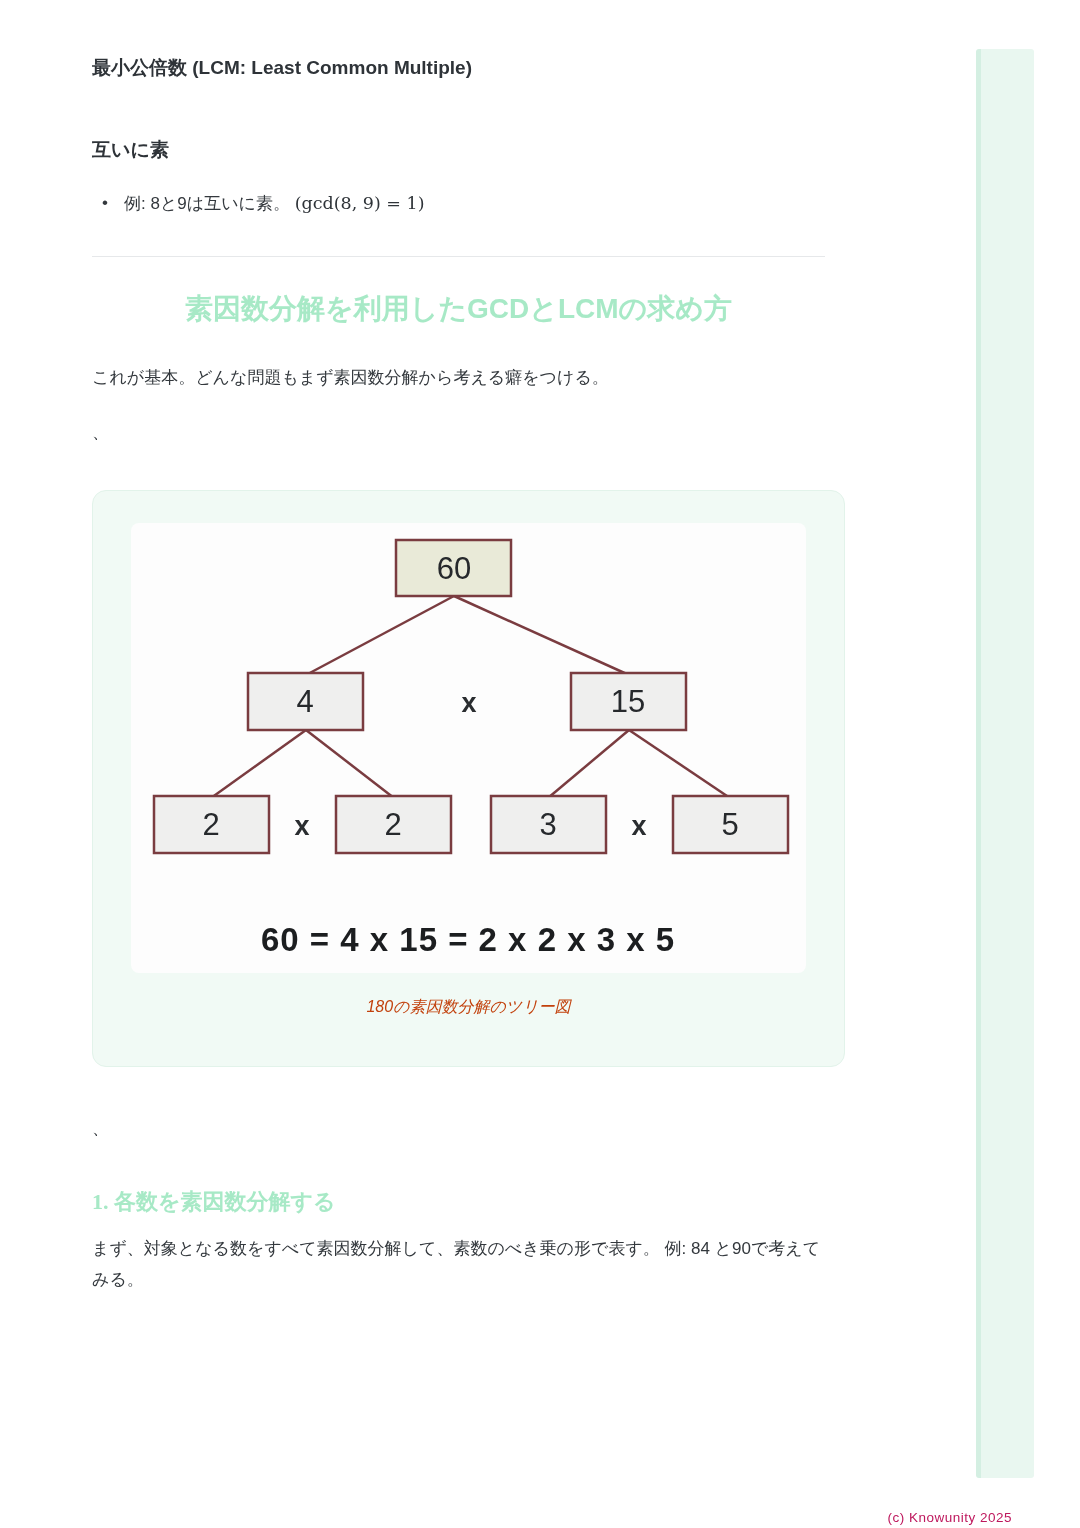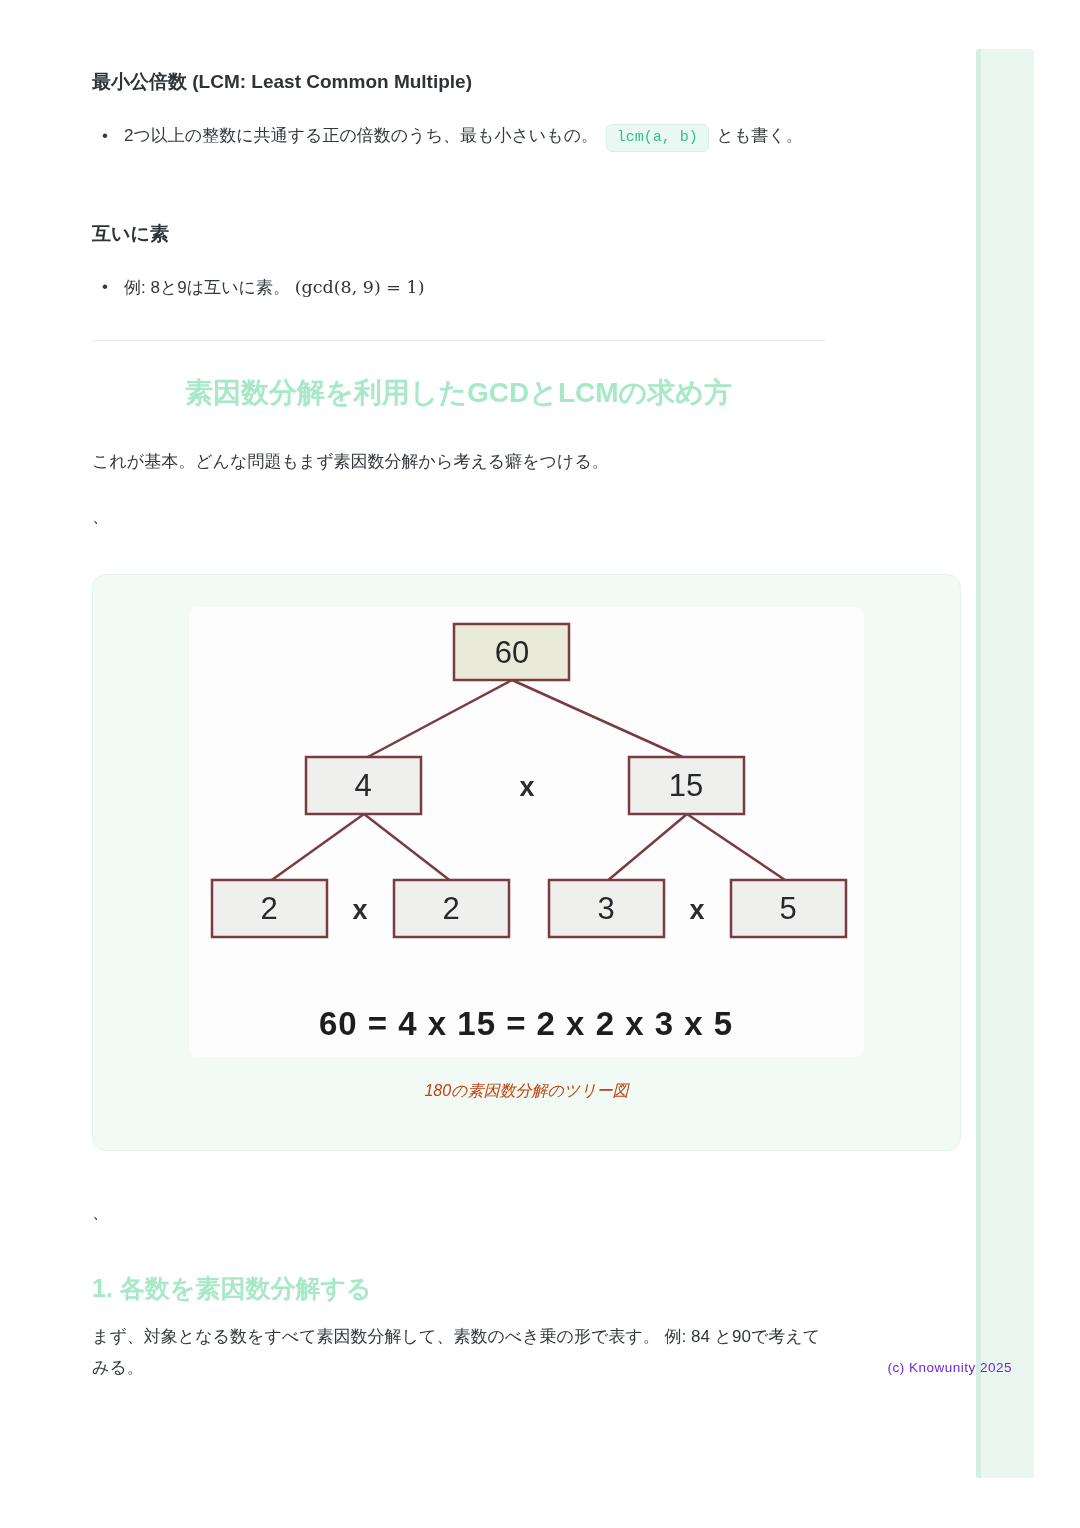--- a/index.html
+++ b/index.html
@@ -25,21 +25,21 @@
   }
 
   .content {
     position: absolute;
     left: 92px; top: 0;
     width: 733px;
     z-index: 2;
   }
 
   .h-sub {
-    margin-top: 68px;
+    margin-top: 54px;
     font-size: 19px;
     font-weight: bold;
     color: #2e3338;
     line-height: 1.45;
   }
   .h-sub + .bullets { margin-top: 24px; }
 
   .bullets { list-style: none; }
   .bullets li {
     position: relative;
@@ -99,21 +99,21 @@
 
   .tick {
     margin-top: 26px;
     font-size: 17px;
     line-height: 1.6;
     color: #33383d;
   }
 
   .figure-card {
     margin-top: 44px;
-    width: 869px;
+    width: 753px;
     background: var(--card-bg, #f1faf5);
     border: 1px solid var(--card-border, #e2f3ea);
     border-radius: 14px;
     padding: 32px 28px 48px 28px;
   }
   .figure-image {
     width: 675px;
     height: 450px;
     margin: 0 auto;
     background: #fdfdfd;
@@ -142,55 +142,49 @@
   .tree-eq {
     font-family: "Liberation Sans", "DejaVu Sans", sans-serif;
     font-size: 33px; font-weight: bold; fill: #1c1e20; text-anchor: middle;
     letter-spacing: 1px;
   }
 
   .tick-after { margin-top: 48px; }
 
   .h-step {
     margin-top: 46px;
-    font-size: 25px;
+    font-size: 22px;
     font-weight: bold;
     color: var(--accent-green, #a7e9c6);
     line-height: 1.3;
+    font-family: Liberation Serif, serif;
   }
   .h-step + .body-p { margin-top: 16px; }
 
   .copyright {
     position: absolute;
-    top: 1360px;
+    top: 1510px;
     right: 68px;
     font-size: 13.5px;
-    color: #6d28d9;
+    color: #be185d;
     z-index: 3;
     letter-spacing: 0.5px;
   }
 </style>
 </head>
 <body>
 
 <div class="page">
 
   <div class="side-strip"></div>
 
   <main class="content">
 
     <h3 class="h-sub">最小公倍数 (LCM: Least Common Multiple)</h3>
 
-    <ul class="bullets">
-      <li>
-        <span>2つ以上の整数に共通する正の倍数のうち、最も小さいもの。</span>
-        <code class="code-chip">lcm(a, b)</code>
-        <span>とも書く。</span>
-      </li>
-    </ul>
 
     <h3 class="h-sub">互いに素</h3>
 
     <ul class="bullets">
       <li>
         <span>例: 8と9は互いに素。</span>
         <span class="math">(gcd(8, 9) = 1)</span>
       </li>
     </ul>
 

